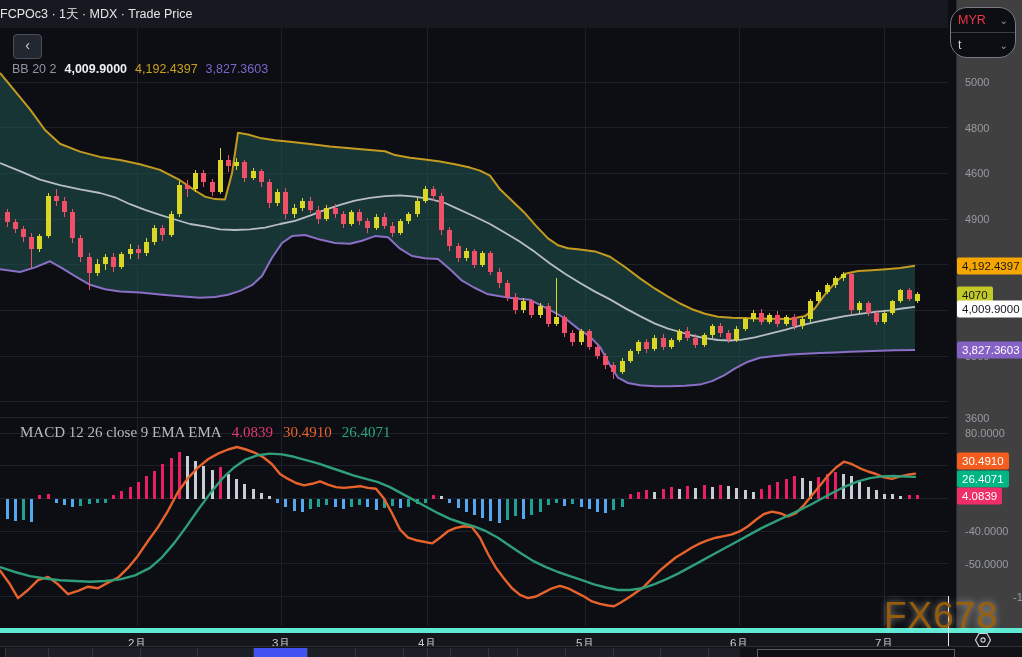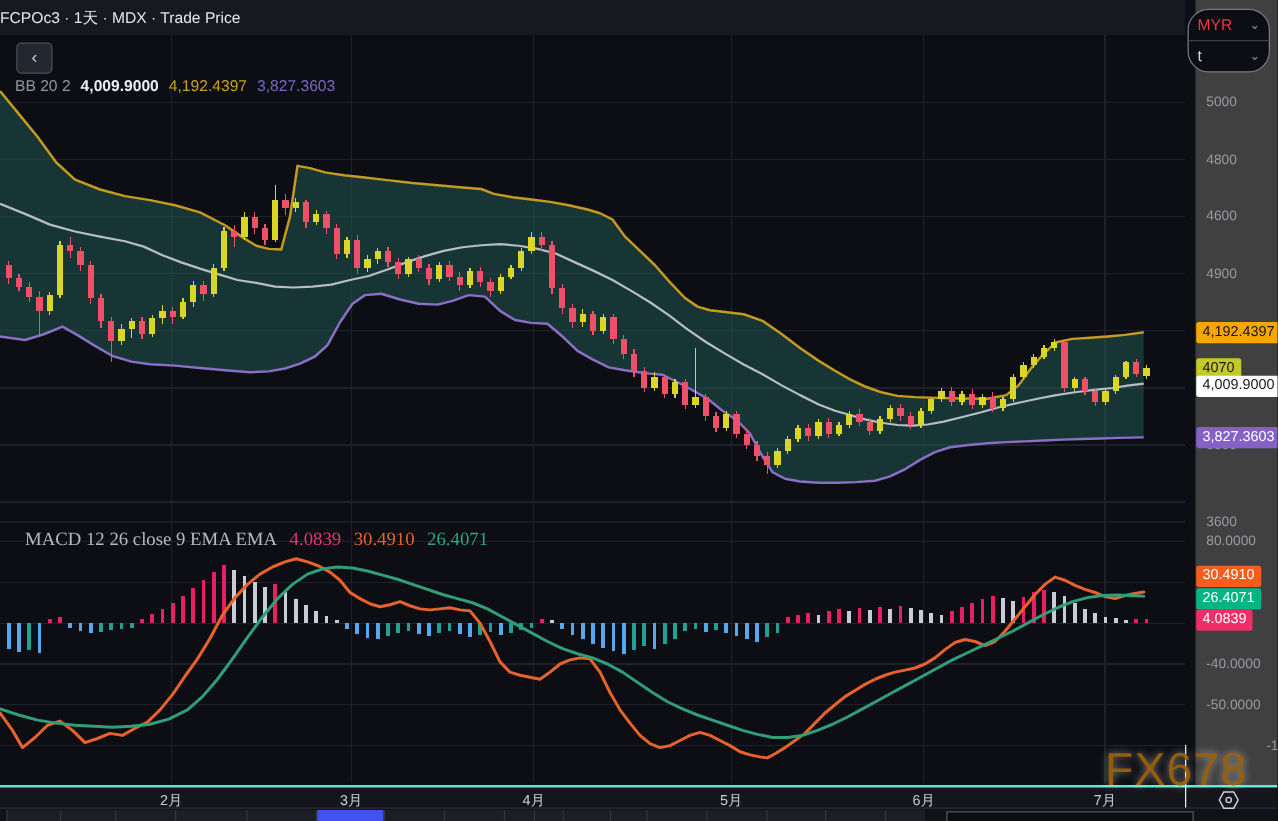--- a/index.html
+++ b/index.html
@@ -53,21 +53,21 @@
     border:1px solid #787b86;border-radius:17px;background:#0c0e13;
   }
   .cur-row{height:24px;display:flex;align-items:center;padding:0 7px;cursor:pointer;}
   .cur-row:first-child{border-bottom:1px solid #3a3e47;}
   .cur-row .cv{font-size:12.5px;flex:1;}
   .cur-row .chev{color:#9598a1;font-size:10px;}
   .cur-currency{color:#f23645;}
   .cur-unit{color:#cfd3da;}
   .time-axis{
     position:absolute;left:0;top:628px;width:1022px;height:17px;z-index:4;
-    background:#14161c;border-top:2px solid #5eead4;
+    background:#14161c;border-top:5px solid #5eead4;
   }
   .month{
     position:absolute;top:3px;transform:translateX(-50%);
     color:#c8cbd1;font-size:11.5px;
   }
   .mini-strip{
     position:absolute;left:0;top:646px;width:1022px;height:11px;z-index:4;
     background:#101216;border-top:1px solid #2a2e39;
   }
   .mini-cell{

